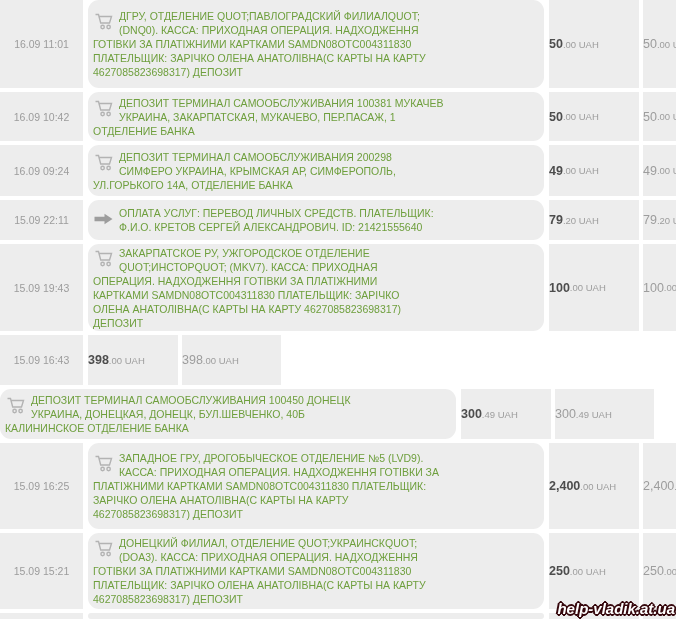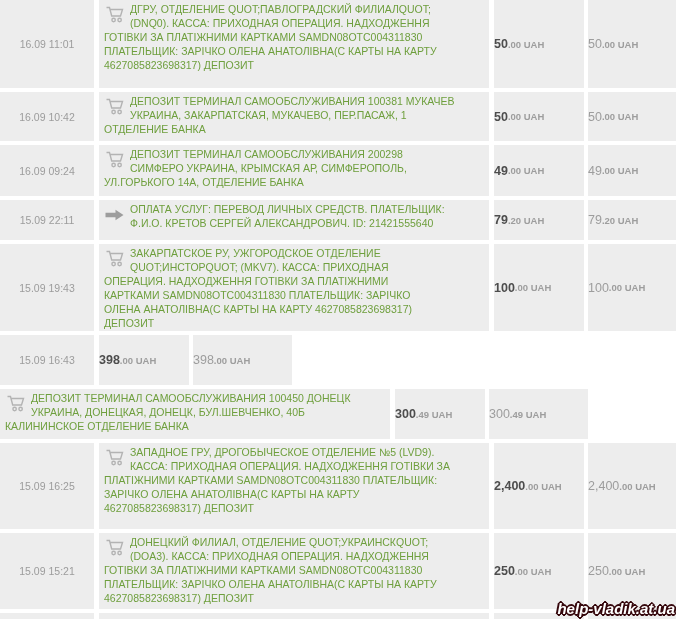--- a/index.html
+++ b/index.html
@@ -5,47 +5,47 @@
   html,body{margin:0;padding:0;}
   body{
     width:676px;height:619px;position:relative;overflow:hidden;
     background:#ffffff;
     font-family:"Liberation Sans", sans-serif;
   }
   .table{width:676px;}
   .row{display:flex;margin-bottom:4px;}
   .cell{background:#ededed;box-sizing:border-box;}
   .date{
-    width:94px;margin-right:5px;flex:none;
+    width:83px;margin-right:5px;flex:none;
     display:flex;align-items:center;justify-content:center;
     color:#9c9c9c;font-size:10.5px;white-space:nowrap;
   }
   .desc{
-    width:390px;margin-right:5px;flex:none;
-    display:flex;align-items:flex-start;overflow:hidden;
+    width:456px;margin-right:5px;flex:none;
+    display:flex;align-items:center;overflow:hidden;border-radius:11px;
   }
   .desc-inner{
     width:100%;padding:2px 4px 2px 5px;box-sizing:border-box;
     color:#6e9f3d;font-size:10.5px;line-height:14px;
   }
   .icon{
     float:left;width:21px;height:26px;margin-right:5px;
     display:flex;align-items:center;justify-content:center;
   }
   .desc-text{white-space:pre-line;}
   .amt{
     display:flex;align-items:baseline;justify-content:flex-start;
     overflow:hidden;align-items:center;
   }
   .amt1{width:90px;margin-right:4px;flex:none;padding-right:3px;}
   .amt2{width:99px;flex:none;padding-right:15px;}
   .amt .int{font-size:12.5px;line-height:14px;}
   .amt1 .int{font-weight:bold;color:#4d4d4d;}
   .amt2 .int{font-weight:normal;color:#9d9d9d;}
-  .amt .frac{font-size:9.5px;color:#9d9d9d;white-space:pre;font-weight:bold;}
+  .amt .frac{font-size:9.5px;color:#9d9d9d;white-space:pre;}
   
   .h88{height:88px;} .h49{height:49px;} .h51{height:51px;} .h40{height:40px;}
   .h87{height:87px;} .h50{height:50px;} .h86{height:86px;} .h76{height:76px;}
   .partial .cell{height:6px;}
   .partial{margin-bottom:0;}
   .watermark{
     position:absolute;right:1px;bottom:2px;
     font-size:15px;font-weight:bold;letter-spacing:0px;
     color:#ffffff;
     text-shadow:

